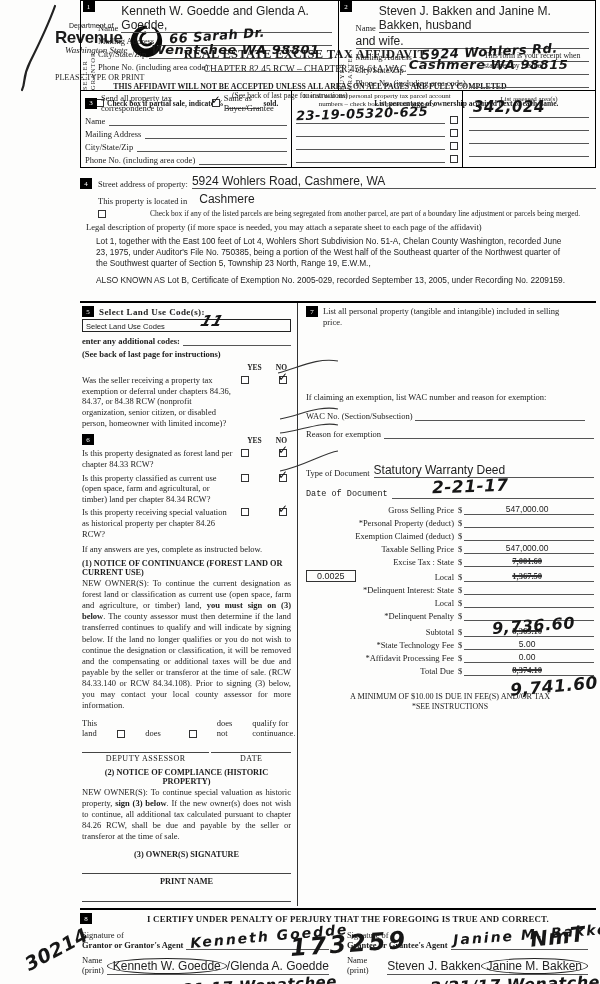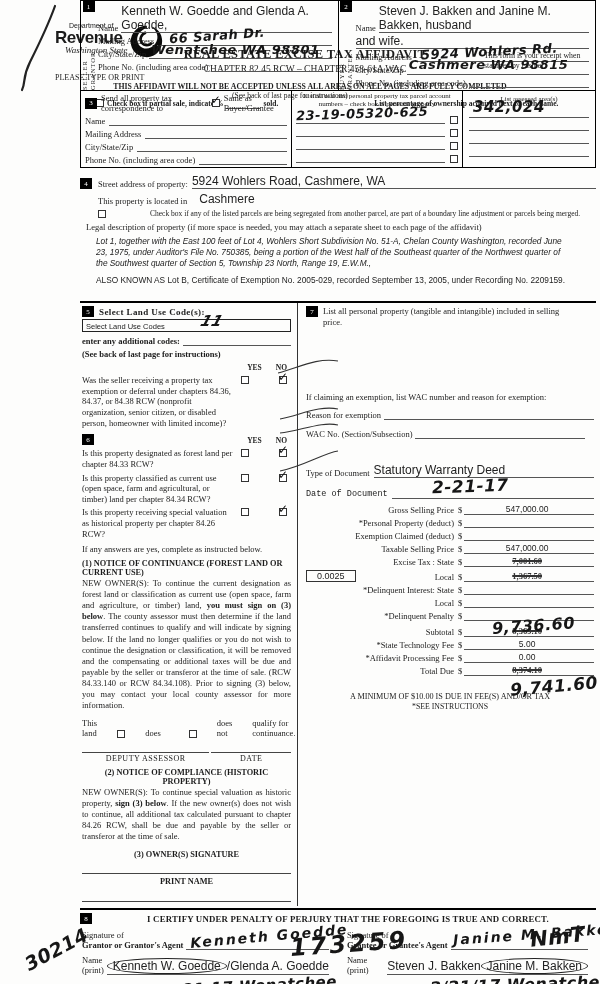--- a/index.html
+++ b/index.html
@@ -281,21 +281,21 @@
       <div class="s4row" style="margin-left:18px;">
         <span style="margin-right:12px;">This property is located in</span>
         <span class="typed">Cashmere</span>
       </div>
       <div class="s4row" style="margin-left:18px; align-items:center;gap:40px;">
         <span class="cb" style="margin-right:4px;"></span>
         <span class="small">Check box if any of the listed parcels are being segregated from another parcel, are part of a boundary line adjustment or parcels being merged.</span>
       </div>
       <div class="legal">
         <div>Legal description of property (if more space is needed, you may attach a separate sheet to each page of the affidavit)</div>
-        <div class="legalp typed" style="font-size:8.3px;font-style:italic;">Lot 1, together with the East 100 feet of Lot 4, Wohlers Short Subdivision No. 51-A, Chelan County Washington, recorded June 23, 1975, under Auditor's File No. 750385, being a portion of the West half of the Southeast quarter of the Northwest quarter of the Southwest quarter of Section 5, Township 23 North, Range 19, E.W.M.,</div>
+        <div class="legalp typed" style="font-size:8.3px;">Lot 1, together with the East 100 feet of Lot 4, Wohlers Short Subdivision No. 51-A, Chelan County Washington, recorded June 23, 1975, under Auditor's File No. 750385, being a portion of the West half of the Southeast quarter of the Northwest quarter of the Southwest quarter of Section 5, Township 23 North, Range 19, E.W.M.,</div>
         <div class="legalp typed" style="font-size:8.3px; margin-top:7px;">ALSO KNOWN AS Lot B, Certificate of Exemption No. 2005-029, recorded September 13, 2005, under Recording No. 2209159.</div>
       </div>
     </div>
 
     <div class="cols">
 
       <svg class="abs" style="left:196px; top:52px;" width="64" height="170" viewBox="0 0 64 170">
         <path d="M2 18 C20 14 40 2 62 6" fill="none" stroke="#333" stroke-width="1.1"></path>
         <path d="M4 64 C24 60 44 50 62 54" fill="none" stroke="#333" stroke-width="1.1"></path>
         <path d="M4 78 C24 76 46 66 62 70" fill="none" stroke="#333" stroke-width="1.1"></path>
@@ -401,27 +401,27 @@
       <div class="colR">
         <div class="flex" style="gap:5px;">
           <span class="numbox">7</span>
           <div style="line-height:1.3;">
             <div>List all  personal property (tangible and intangible) included in selling</div>
             <div>price.</div>
           </div>
         </div>
         <div style="height:64px;"></div>
         <div>If claiming an exemption, list WAC number and reason for exemption:</div>
-        <div class="flex" style="margin-top:8px; align-items:flex-end;">
-          <span style="margin-right:3px;">Reason for exemption</span>
-            <span class="ul"></span>
-        </div>
         <div class="flex" style="margin-top:9px; align-items:flex-end;">
           <span style="margin-right:3px;">WAC No. (Section/Subsection)</span>
             <span class="ul" style="max-width:170px;"></span>
+        </div>
+        <div class="flex" style="margin-top:8px; align-items:flex-end;">
+          <span style="margin-right:3px;">Reason for exemption</span>
+            <span class="ul"></span>
         </div>
         <div style="height:24px;"></div>
         <div class="flex" style="align-items:flex-end;">
           <span style="margin-right:4px;">Type of Document</span>
           <span class="ul"><span class="typed">Statutory Warranty Deed</span></span>
         </div>
         <div class="flex" style="align-items:flex-end; margin-top:6px; height:15px;">
           <span style="margin-right:4px;font-family:Liberation Mono, monospace;">Date of Document</span>
           <span class="ul">
               <span class="hw" style="font-size:17px; position:absolute; left:40px; top:-13px; transform:rotate(-2deg);">2-21-17</span>

